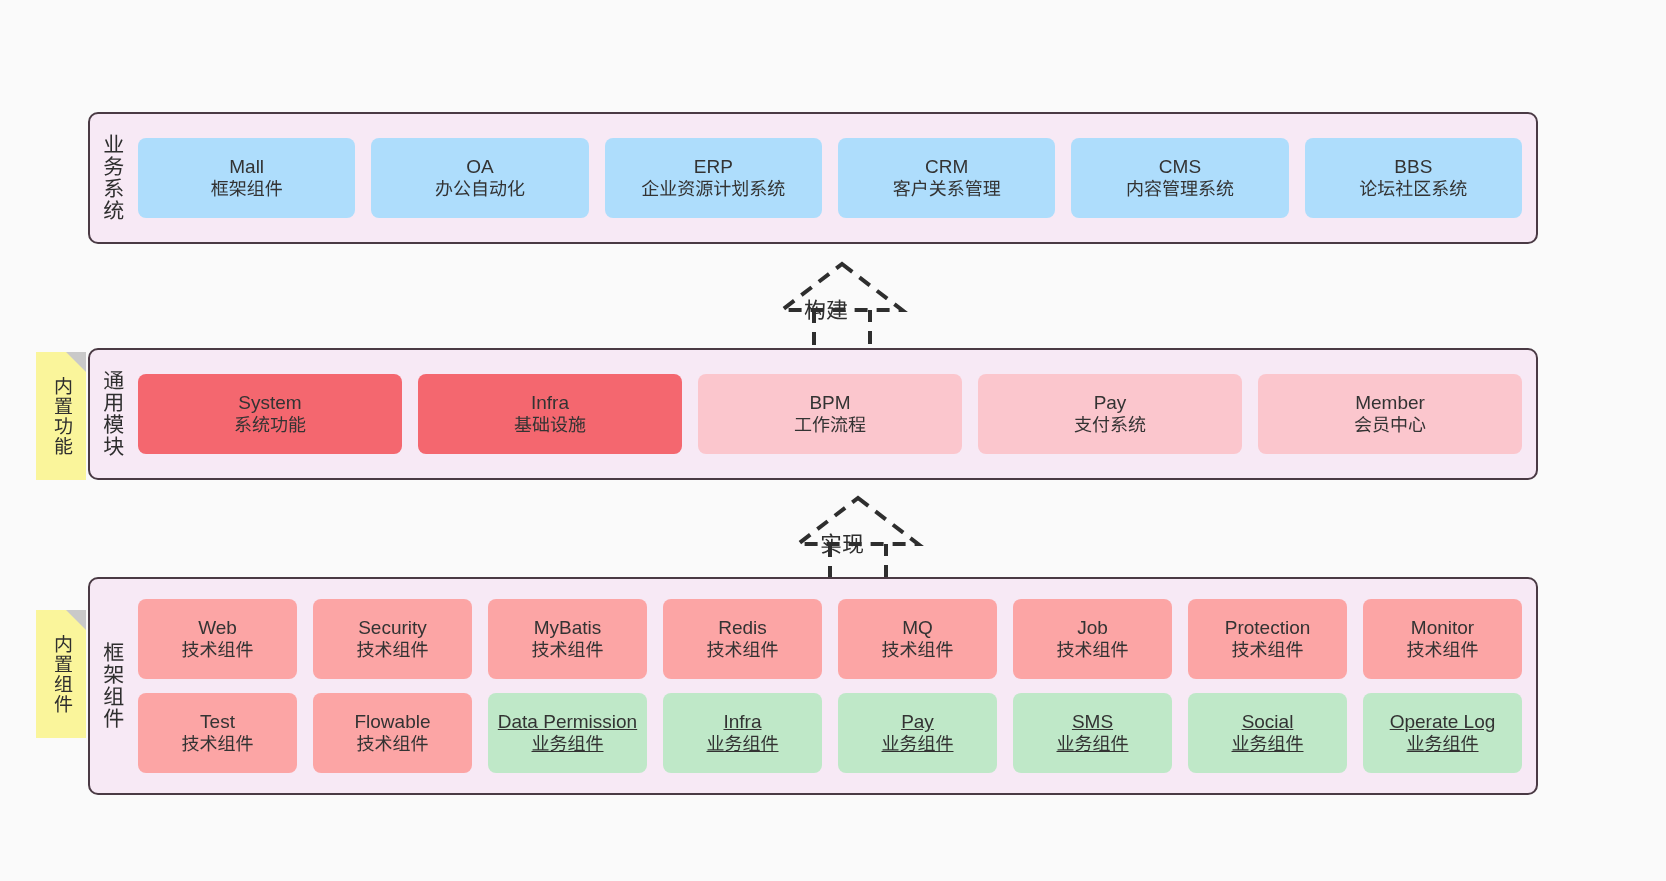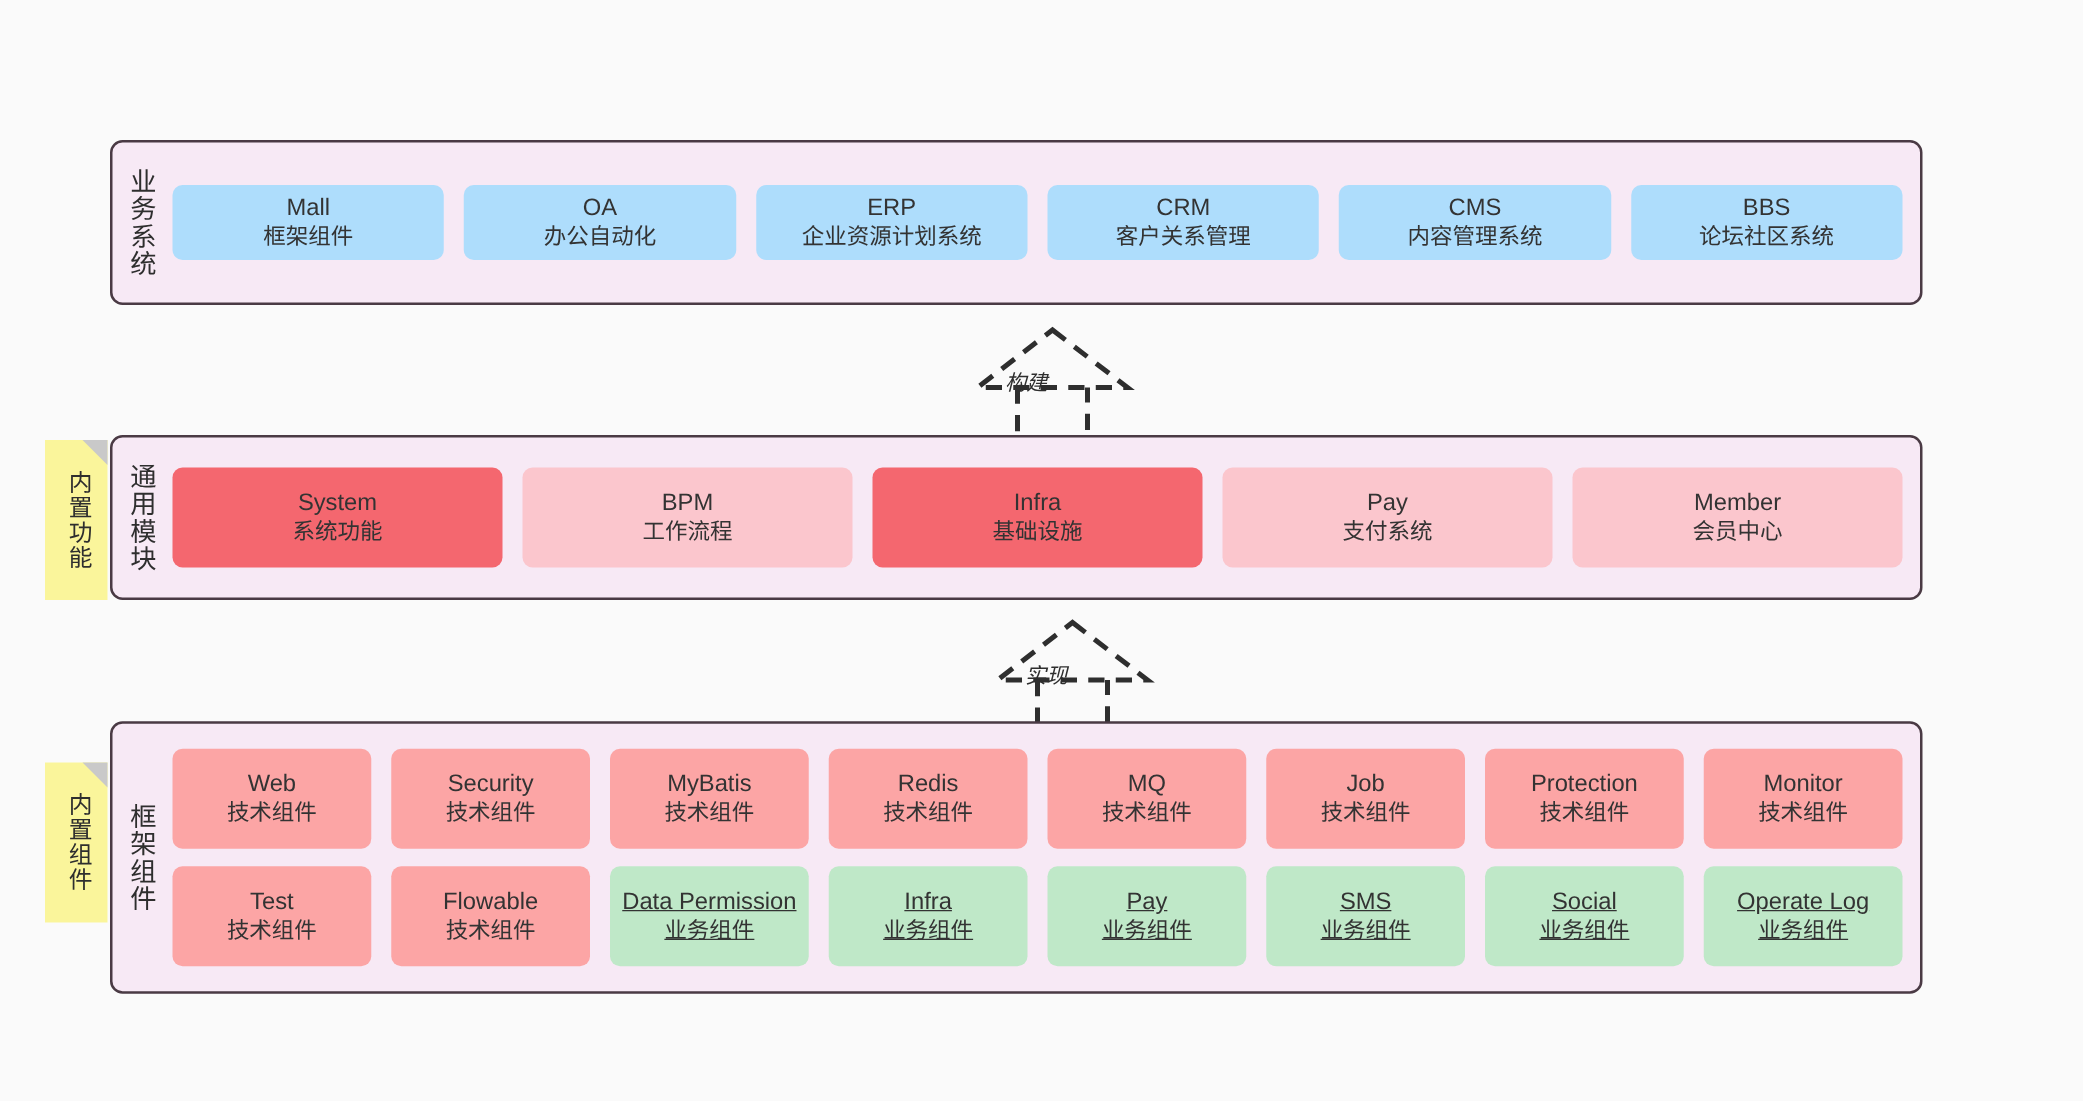--- a/index.html
+++ b/index.html
@@ -89,21 +89,21 @@
 
   
   .c-blue       { background: #AEDDFC; }
   .c-red        { background: #F4676F; }
   .c-pink       { background: #FBC6CD; }
   .c-green      { background: #fca5a5; }
   .c-lightgreen { background: #BFE8C8; text-decoration: underline; }
 
   
   #layer-business { left: 88px;  top: 112px; width: 1450px; height: 132px; }
-  #layer-business .node-row { height: 60px; border-radius: 32px; }
+  #layer-business .node-row { height: 80px; border-radius: 32px; }
 
   #layer-modules  { left: 88px;  top: 348px; width: 1450px; height: 132px; }
   #layer-modules .node-row { height: 80px; }
 
   #layer-framework{ left: 88px;  top: 577px; width: 1450px; height: 218px; }
   #layer-framework .node-row { height: 80px; }
 
   
   .sticky {
     position: absolute;
@@ -138,26 +138,25 @@
   .arrow {
     position: absolute;
     width: 180px;
     height: 100px;
   }
   .arrow svg { display: block; }
   .arrow .arrow-label {
     position: absolute;
     left: 52px;
     top: 34px;
-    font-size: 17px;
+    font-size: 22px;
     color: #2e2e2e;
     background: transparent;
     white-space: nowrap;
     user-select: none;
-    font-style: italic;
   }
   #arrow-build     { left: 752px; top: 258px; }
   #arrow-implement { left: 768px; top: 492px; }
 </style>
 </head>
 <body>
 
 <div class="canvas">
 
   <div class="sticky" id="sticky-builtin-features">
@@ -209,27 +208,27 @@
   </div>
 
   <div class="layer" id="layer-modules">
     <div class="layer-label">通用模块</div>
     <div class="layer-body">
       <div class="node-row">
         <div class="node c-red">
           <span class="n-title">System</span>
           <span class="n-sub">系统功能</span>
         </div>
+        <div class="node c-red">
+          <span class="n-title">Infra</span>
+          <span class="n-sub">基础设施</span>
+        </div>
         <div class="node c-pink">
           <span class="n-title">BPM</span>
           <span class="n-sub">工作流程</span>
-        </div>
-        <div class="node c-red">
-          <span class="n-title">Infra</span>
-          <span class="n-sub">基础设施</span>
         </div>
         <div class="node c-pink">
           <span class="n-title">Pay</span>
           <span class="n-sub">支付系统</span>
         </div>
         <div class="node c-pink">
           <span class="n-title">Member</span>
           <span class="n-sub">会员中心</span>
         </div>
       </div>

